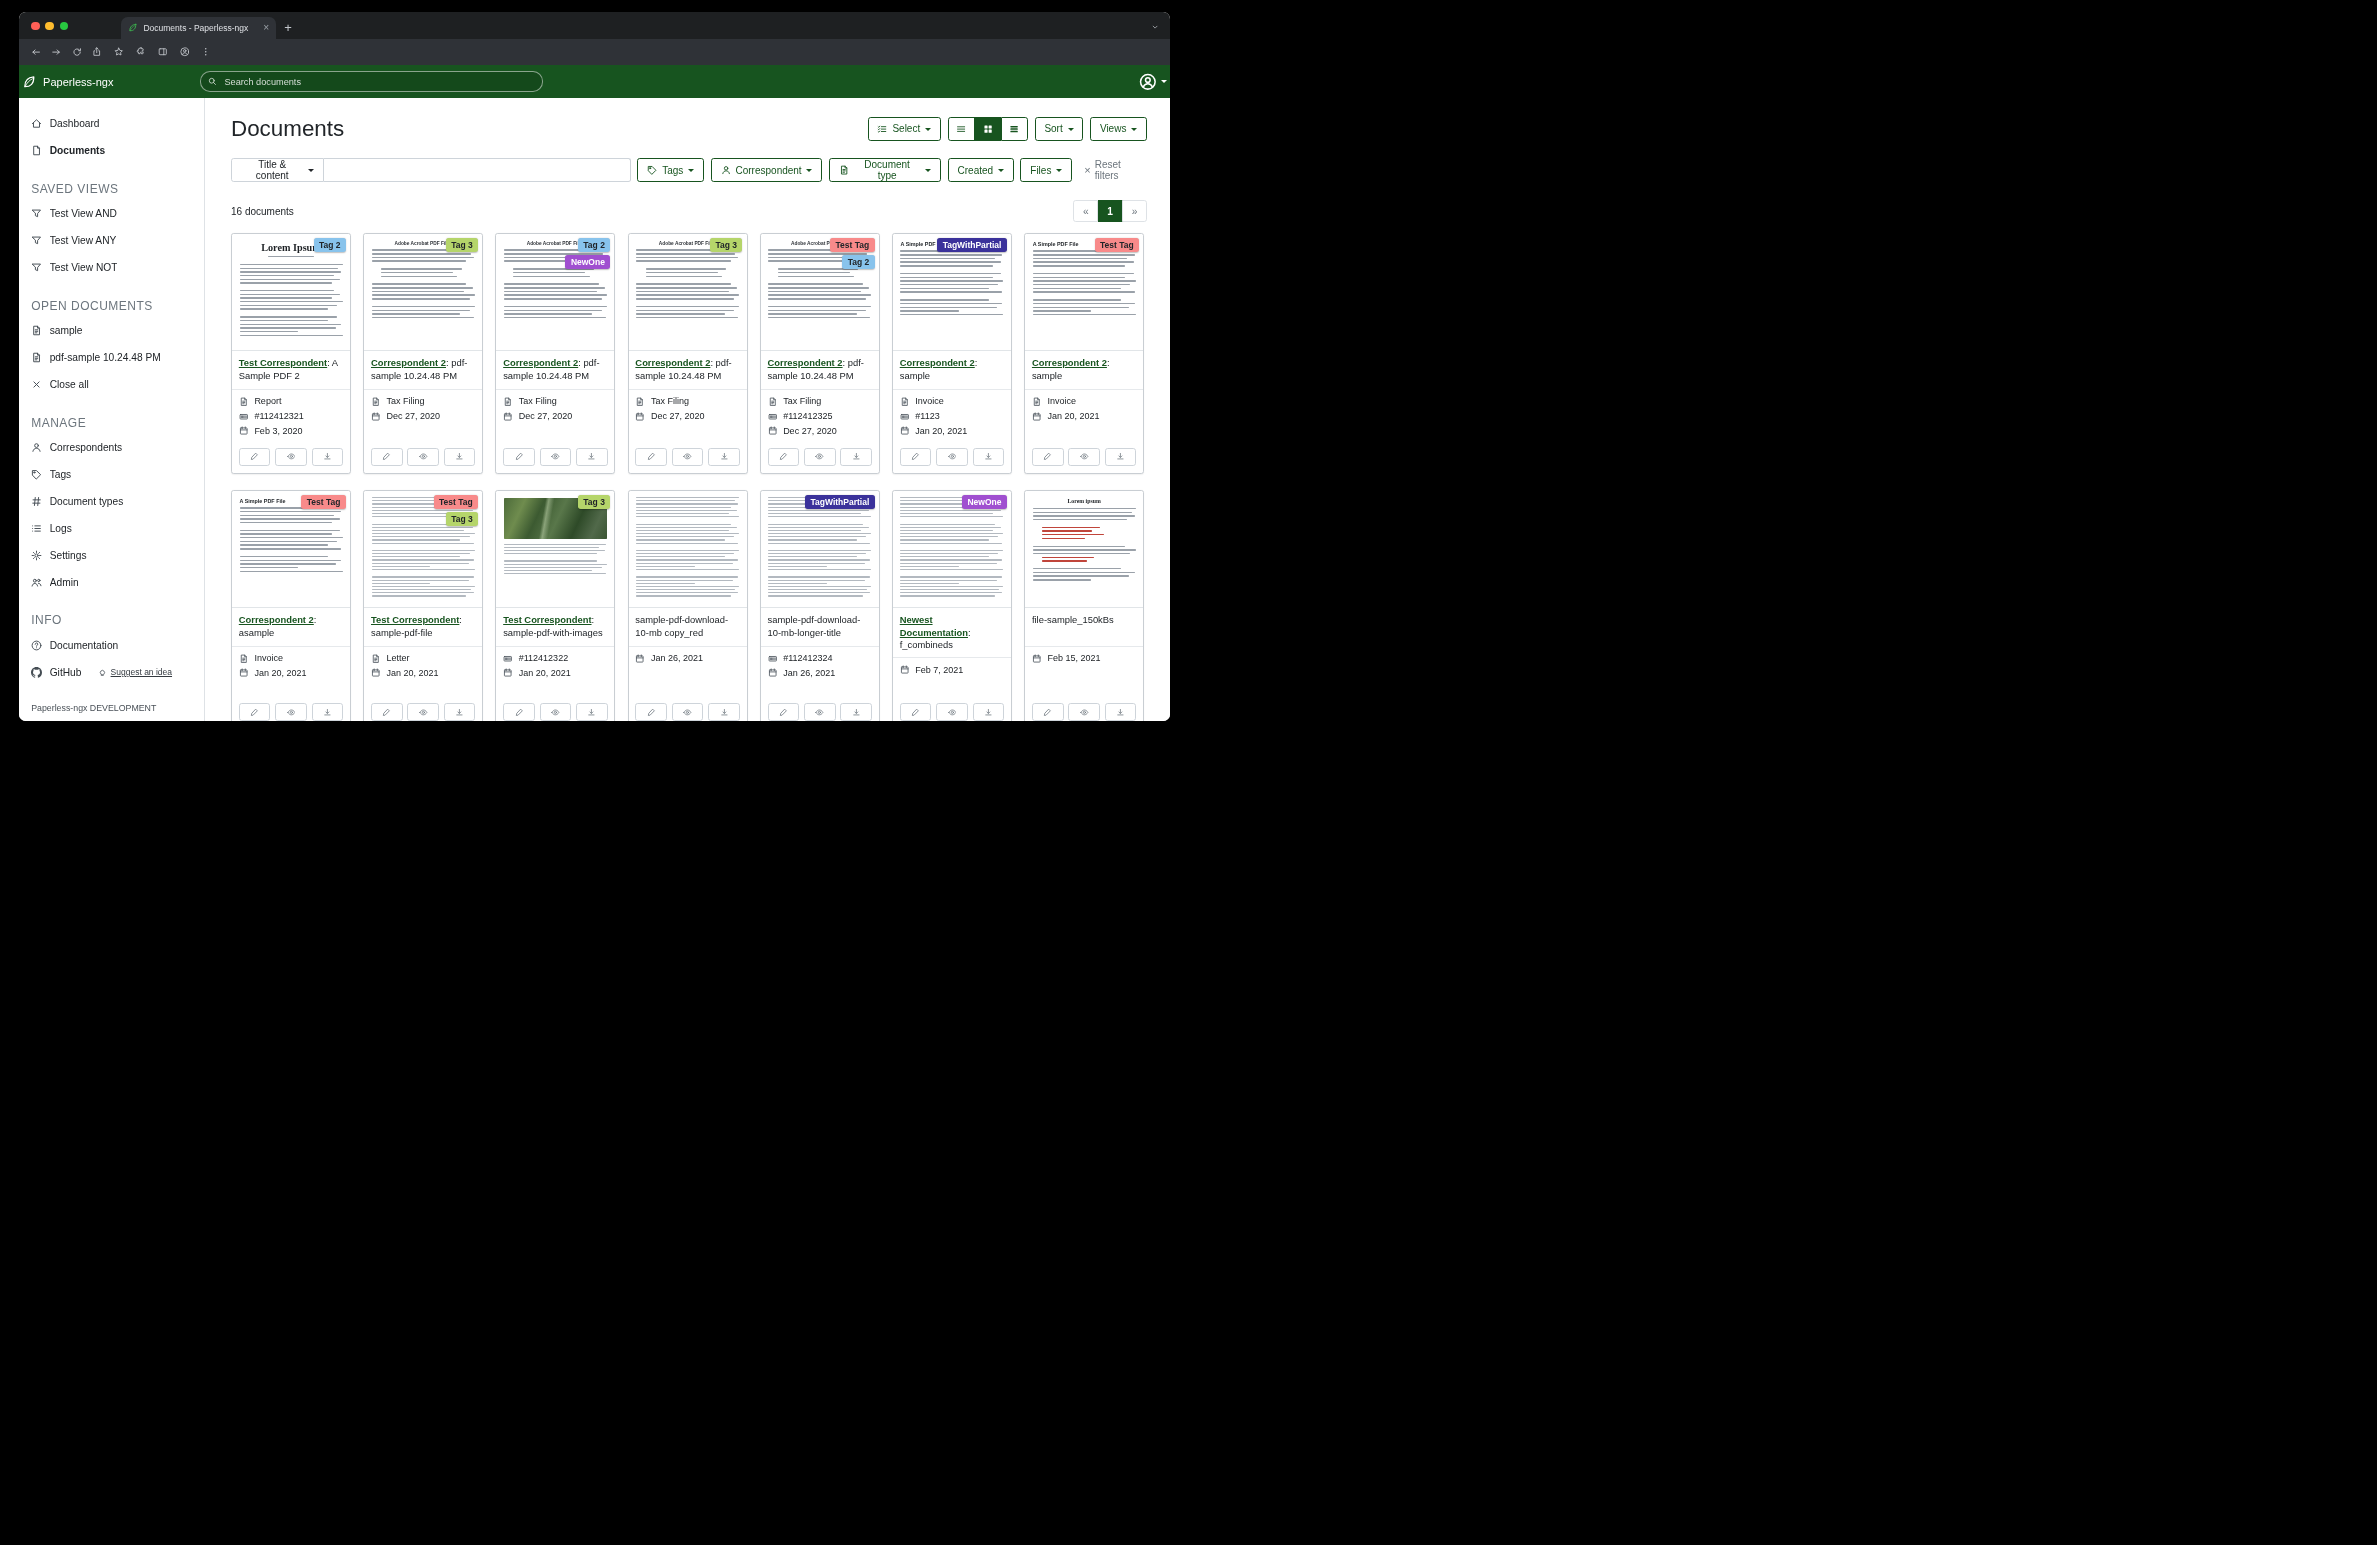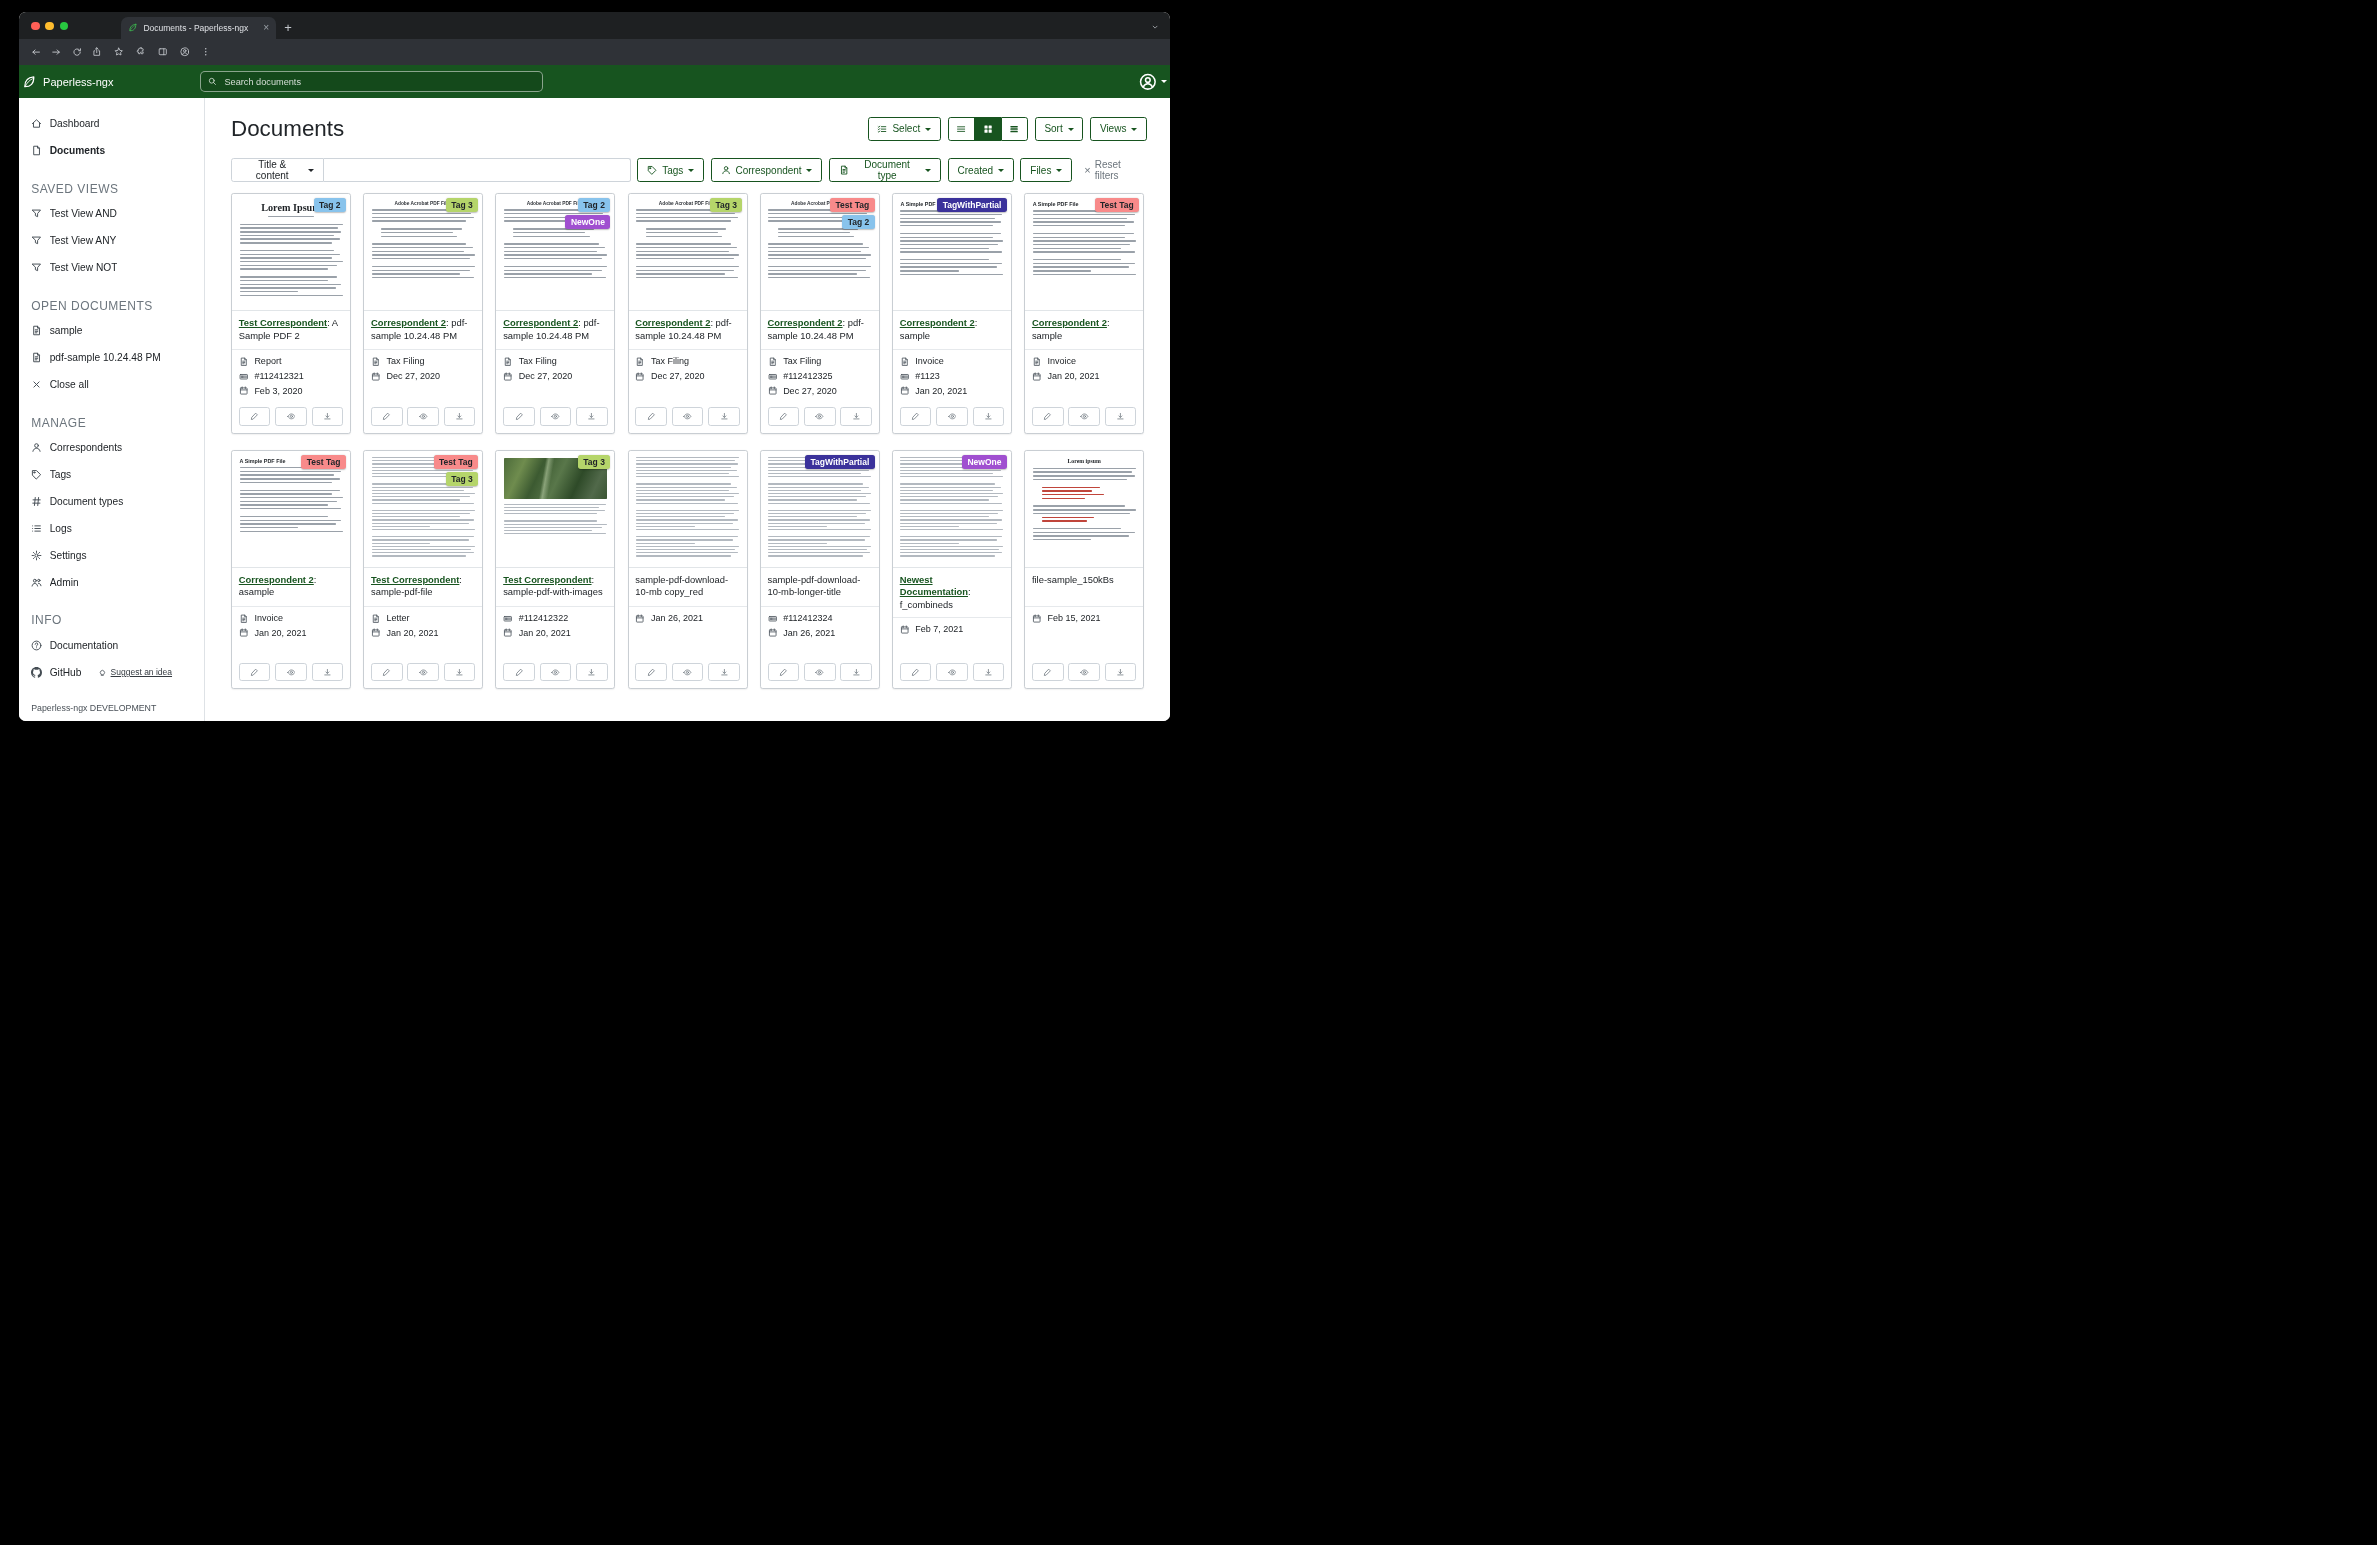--- a/index.html
+++ b/index.html
@@ -31,21 +31,21 @@
          align-items:center;gap:6.1px;padding:0 8.8px;font-size:8.8px;color:#e8eaed}
 .obx-ic{display:flex;font-size:8.8px;color:#9aa0a6}
 .rcluster{display:flex;gap:1.4px;margin-right:2.7px}
 .rcluster .tbtn{font-size:9.5px}
 
 
 .appheader{height:33px;background:var(--header-green);display:flex;align-items:center;padding:0 3px;flex-shrink:0}
 .brand{display:flex;align-items:center;gap:6.8px;color:#fff;font-size:11px;font-weight:500}
 .brand .ic{font-size:14.3px;display:flex}
 .searchbox{margin-left:87px;width:343px;height:21px;border:0.7px solid rgba(255,255,255,.5);
-           background:rgba(0,0,0,.13);border-radius:5px;display:flex;align-items:center;gap:5.4px;padding:0 6.8px}
+           background:rgba(0,0,0,.13);border-radius:10px;display:flex;align-items:center;gap:5.4px;padding:0 6.8px}
 .searchbox .ic{font-size:8.8px;display:flex;color:#dfe7df}
 .searchbox input{flex:1;background:transparent;border:0;outline:0;color:#fff;font-size:9.2px;font-family:inherit}
 .searchbox input::placeholder{color:#d7dfd7}
 .useravatar{margin-left:auto;display:flex;align-items:center;gap:4.8px;color:#fff}
 .useravatar .ic{font-size:17.7px;display:flex}
 
 
 .content{flex:1;display:flex;min-height:0;background:#fff}
 .sidebar{width:186px;flex-shrink:0;border-right:0.7px solid var(--border);padding-top:12.2px;position:relative}
 .nav-item{height:27px;display:flex;align-items:center;gap:7.5px;padding:0 12.2px;font-size:10.2px;color:#212529}
@@ -500,20 +500,28 @@
         <button class="btn">
           <span>Files</span>
           <span class="caret"></span>
         </button>
         <span class="reset">
           <span class="reset-x">×</span>
           <span>Reset filters</span>
         </span>
       </div>
 
+      <div class="count-row">
+        <span class="count">16 documents</span>
+        <div class="pager">
+          <span class="pg prev">«</span>
+          <span class="pg active">1</span>
+          <span class="pg next">»</span>
+        </div>
+      </div>
 
       <div class="cards" id="cards">
           <div class="card">
     <div class="thumb">
       <div class="tp">
                 <div class="th-lorem">Lorem Ipsum</div>
                 <div class="ln c" style="width: 44%;"></div>
                 <div class="tgap"></div>
                 <div class="ln" style="width: 100%;"></div>
                 <div class="ln" style="width: 96%;"></div>

